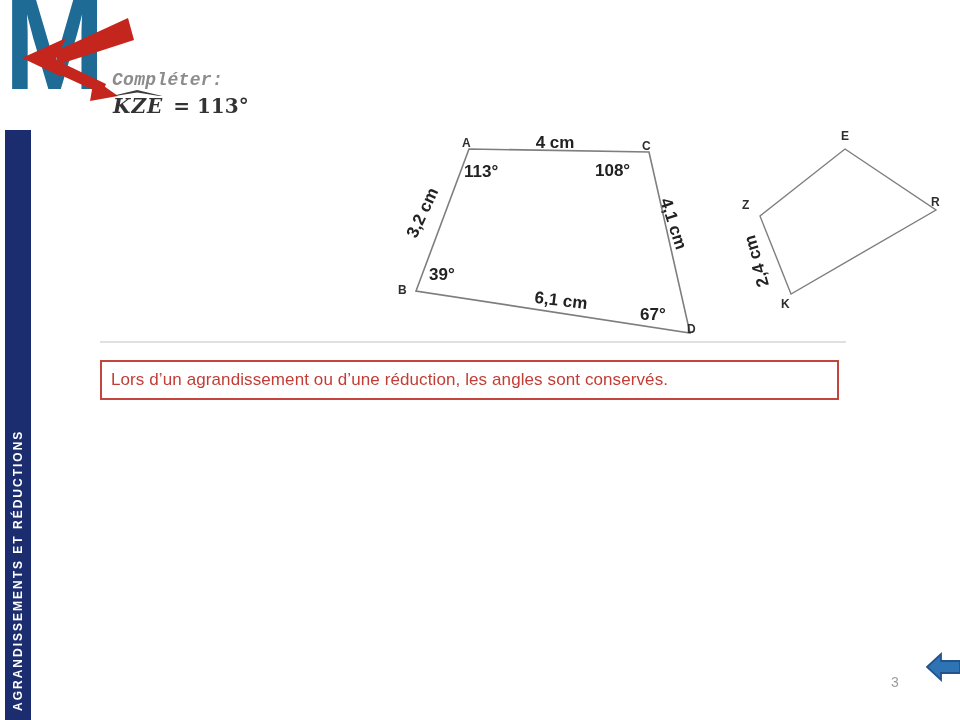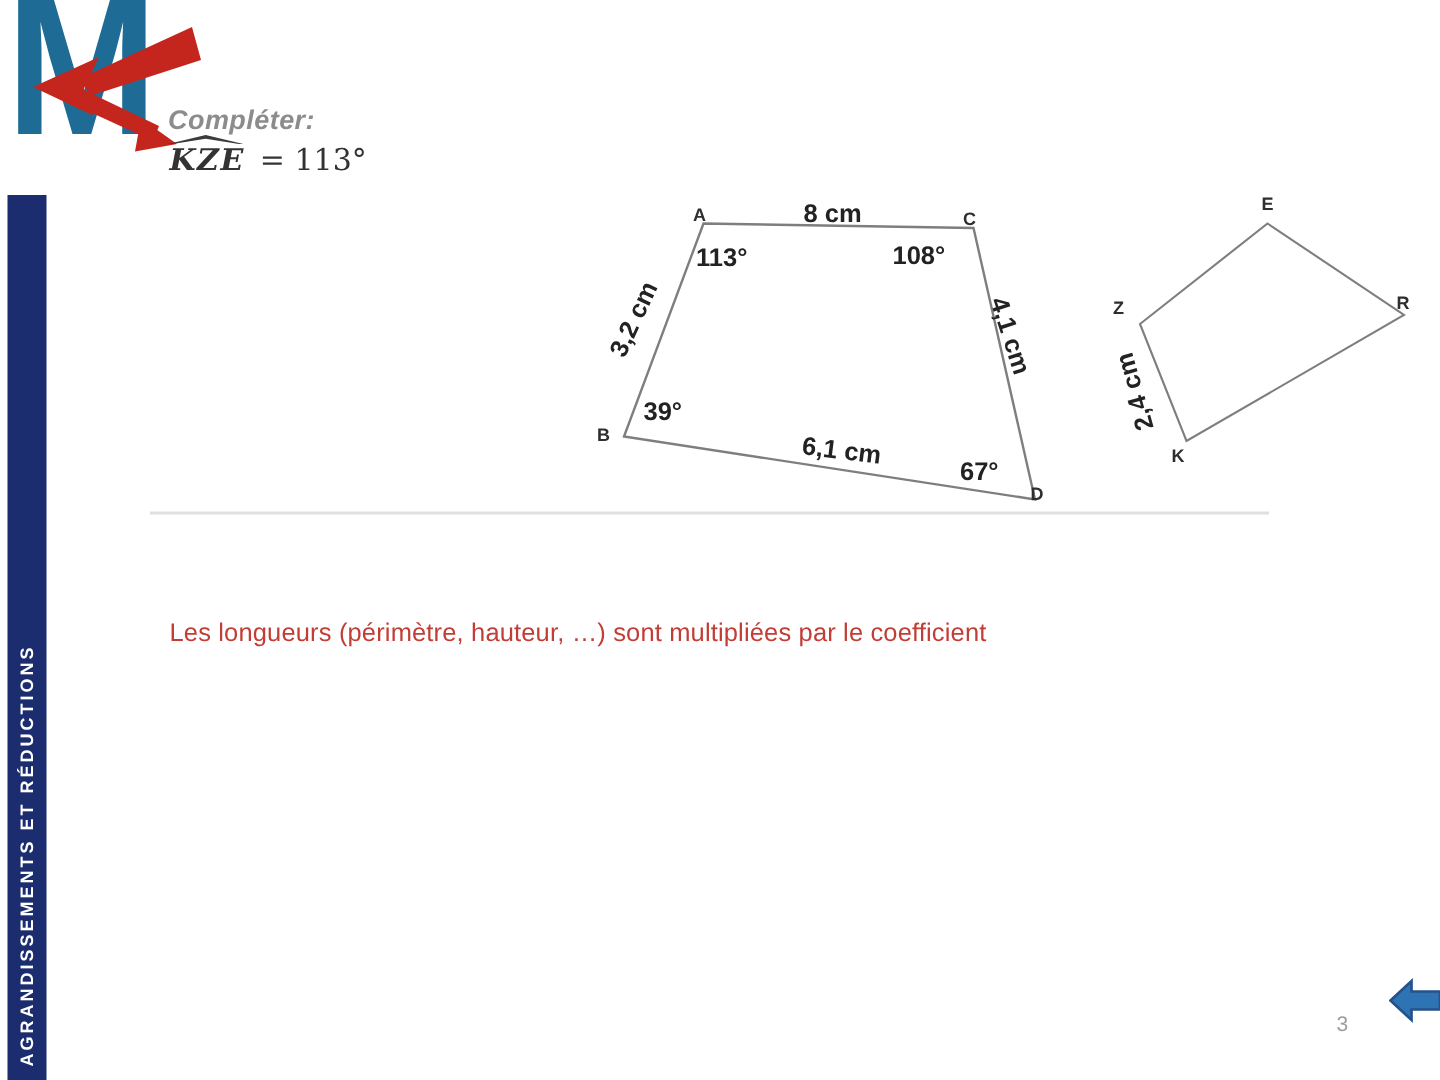--- a/index.html
+++ b/index.html
@@ -18,33 +18,33 @@
   
   .side-bar{position:absolute;left:5px;top:130px;width:26px;height:590px;background:#1b2d6e;}
   .side-label{
     position:absolute;left:11px;top:711px;transform:rotate(-90deg);transform-origin:0 0;
     width:300px;color:#ffffff;font-size:12px;font-weight:bold;letter-spacing:2px;
     white-space:nowrap;font-family:"Liberation Sans",sans-serif;
   }
   
   .prompt{
     position:absolute;left:112px;top:70px;font-style:italic;font-size:18px;
-    color:#8c8c8c;font-weight:bold;letter-spacing:.3px;
+    color:#8c8c8c;font-weight:bold;letter-spacing:.3px;font-family:Liberation Mono, monospace;
   }
   .angle-list{position:absolute;left:112px;top:94px;color:#333;}
   .angle-row{height:30px;display:flex;align-items:flex-start;}
   .angle-name{
     position:relative;font-family:"DejaVu Serif",serif;font-style:italic;font-weight:600;
     font-size:20px;letter-spacing:1px;padding:0 1px;
   }
   .angle-name::before{
     content:"";position:absolute;left:0;right:2px;top:-4px;height:6px;background:#3c3c3c;
     clip-path:polygon(0 100%,50% 0,100% 100%,94% 100%,50% 42%,6% 100%);
   }
-  .angle-value{font-family:"DejaVu Serif",serif;font-size:20px;font-weight:400;margin-left:9px;}
+  .angle-value{font-family:"DejaVu Serif",serif;font-size:20px;font-weight:700;margin-left:9px;}
   
   .fig-line-layer{position:absolute;left:0;top:0;width:960px;height:720px;pointer-events:none;}
   .vlabel{position:absolute;font-size:12px;font-weight:bold;color:#2e2e2e;}
   .mlabel{position:absolute;font-size:17px;font-weight:600;color:#222;white-space:nowrap;}
   .center{transform:translate(-50%,-50%);}
   .rotm65{transform:translate(-50%,-50%) rotate(-65deg);}
   .rot72{transform:translate(-50%,-50%) rotate(72deg);}
   .rot7{transform:translate(-50%,-50%) rotate(7deg);}
   .rotm106{transform:translate(-50%,-50%) rotate(-106deg);}
   
@@ -91,39 +91,41 @@
   <svg class="fig-line-layer" viewBox="0 0 960 720">
     <polygon points="469,149 649,152 690,333 416,291" fill="none" stroke="#7e7e7e" stroke-width="1.6"></polygon>
     <polygon points="845,149 936,210 791,294 760,216" fill="none" stroke="#7e7e7e" stroke-width="1.4"></polygon>
   </svg>
 
   <div class="vlabel" style="left:462px;top:136px">A</div>
   <div class="vlabel" style="left:642px;top:139px">C</div>
   <div class="vlabel" style="left:398px;top:283px">B</div>
   <div class="vlabel" style="left:687px;top:322px">D</div>
 
-  <div class="mlabel center" style="left:555px;top:143px">8 cm</div>
+  <div class="mlabel center" style="left:555px;top:143px">4 cm</div>
   <div class="mlabel rotm65" style="left:423px;top:213px">3,2 cm</div>
   <div class="mlabel rot72" style="left:673px;top:224px">4,1 cm</div>
   <div class="mlabel rot7" style="left:561px;top:301px">6,1 cm</div>
 
   <div class="mlabel" style="left:464px;top:162px">113°</div>
   <div class="mlabel" style="left:595px;top:161px">108°</div>
   <div class="mlabel" style="left:429px;top:265px">39°</div>
   <div class="mlabel" style="left:640px;top:305px">67°</div>
 
   <div class="vlabel" style="left:841px;top:129px">E</div>
   <div class="vlabel" style="left:742px;top:198px">Z</div>
   <div class="vlabel" style="left:931px;top:195px">R</div>
   <div class="vlabel" style="left:781px;top:297px">K</div>
   <div class="mlabel rotm106" style="left:757px;top:261px">2,4 cm</div>
 
   <div class="divider"></div>
+  <div class="note-box">
+    <span>Lors d’un agrandissement ou d’une réduction,  les angles sont conservés.</span>
+  </div>
   <div class="note-para">
-    <div>Les longueurs (périmètre, hauteur, …) sont multipliées par le coefficient</div>
   </div>
 
   <div class="page-num">3</div>
   <button class="back-btn">
     <svg viewBox="0 0 34 32" width="34" height="32">
       <polygon points="1,16 15,3 15,10 34,10 34,22 15,22 15,29" fill="#2e74b5" stroke="#24538c" stroke-width="1.8"></polygon>
     </svg>
   </button>
 
 </div>

